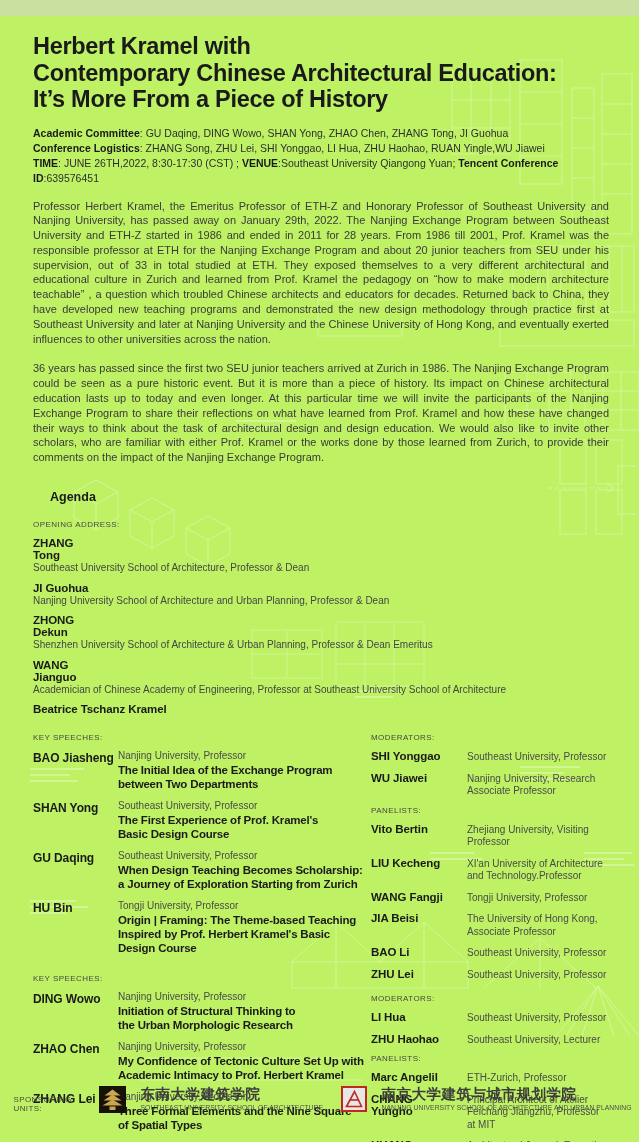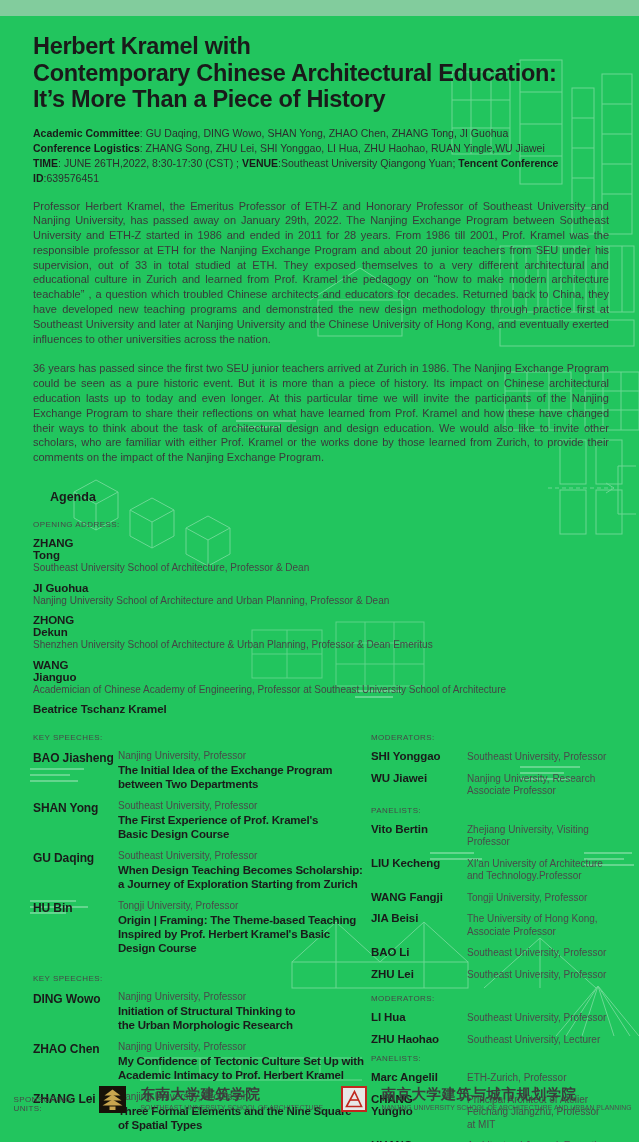--- a/index.html
+++ b/index.html
@@ -1,18 +1,18 @@
 <!DOCTYPE html>
 <html><head>
 <meta charset="utf-8">
 <style>
   html,body{margin:0;padding:0;background:#9e9e9e;}
   .poster{
     position:relative;width:639px;height:1142px;margin:0 auto;
-    background:#22c55e;overflow:hidden;
+    background:#bef264;overflow:hidden;
     font-family:"Liberation Sans","DejaVu Sans",sans-serif;color:#2a2a2a;
   }
   .bg{position:absolute;left:0;top:0;z-index:0;}
   .topband{position:absolute;left:0;top:0;width:639px;height:16px;background:#d2d2d2;opacity:.55;}
   .content{position:relative;z-index:1;padding:33px 30px 0 33px;}
 
   .title{margin:0 0 13px;font-size:23.5px;line-height:26.5px;font-weight:800;
          letter-spacing:-0.3px;color:#1a1a1a;}
   .meta{font-size:10.5px;line-height:15px;color:#2e2e2e;margin-bottom:13px;}
   .meta .b{font-weight:700;color:#1a1a1a;}
@@ -181,21 +181,21 @@
         <rect x="236" y="426" width="44" height="2"></rect>
     </g>
   </svg>
   <div class="topband"></div>
 
   <div class="content">
 
     <h1 class="title">
       <div>Herbert Kramel with</div>
       <div>Contemporary Chinese Architectural Education:</div>
-      <div>It’s More Than a Piece of History</div>
+      <div>It’s More From a Piece of History</div>
     </h1>
 
     <div class="meta">
       <div><span class="b">Academic Committee</span><span>: GU Daqing, DING Wowo, SHAN Yong, ZHAO Chen, ZHANG Tong, JI Guohua</span></div>
       <div><span class="b">Conference Logistics</span><span>: ZHANG Song, ZHU Lei, SHI Yonggao, LI Hua, ZHU Haohao, RUAN Yingle,WU Jiawei</span></div>
       <div><span class="b">TIME</span><span>: JUNE 26TH,2022, 8:30-17:30 (CST) ; </span><span class="b">VENUE</span><span>:Southeast University Qiangong Yuan; </span><span class="b">Tencent Conference ID</span><span>:639576451</span></div>
     </div>
 
     <p class="intro">Professor Herbert Kramel, the Emeritus Professor of ETH-Z and Honorary Professor of Southeast University and Nanjing University, has passed away on January 29th, 2022. The Nanjing Exchange Program between Southeast University and ETH-Z started in 1986 and ended in 2011 for 28 years. From 1986 till 2001, Prof. Kramel was the responsible professor at ETH for the Nanjing Exchange Program and about 20 junior teachers from SEU under his supervision, out of 33 in total studied at ETH. They exposed themselves to a very different architectural and educational culture in Zurich and learned from Prof. Kramel the pedagogy on “how to make modern architecture teachable” , a question which troubled Chinese architects and educators for decades. Returned back to China, they have developed new teaching programs and demonstrated the new design methodology through practice first at Southeast University and later at Nanjing University and the Chinese University of Hong Kong, and eventually exerted influences to other universities across the nation.</p>
     <p class="intro last">36 years has passed since the first two SEU junior teachers arrived at Zurich in 1986. The Nanjing Exchange Program could be seen as a pure historic event. But it is more than a piece of history. Its impact on Chinese architectural education lasts up to today and even longer. At this particular time we will invite the participants of the Nanjing Exchange Program to share their reflections on what have learned from Prof. Kramel and how these have changed their ways to think about the task of architectural design and design education. We would also like to invite other scholars, who are familiar with either Prof. Kramel or the works done by those learned from Zurich, to provide their comments on the impact of the Nanjing Exchange Program.</p>

